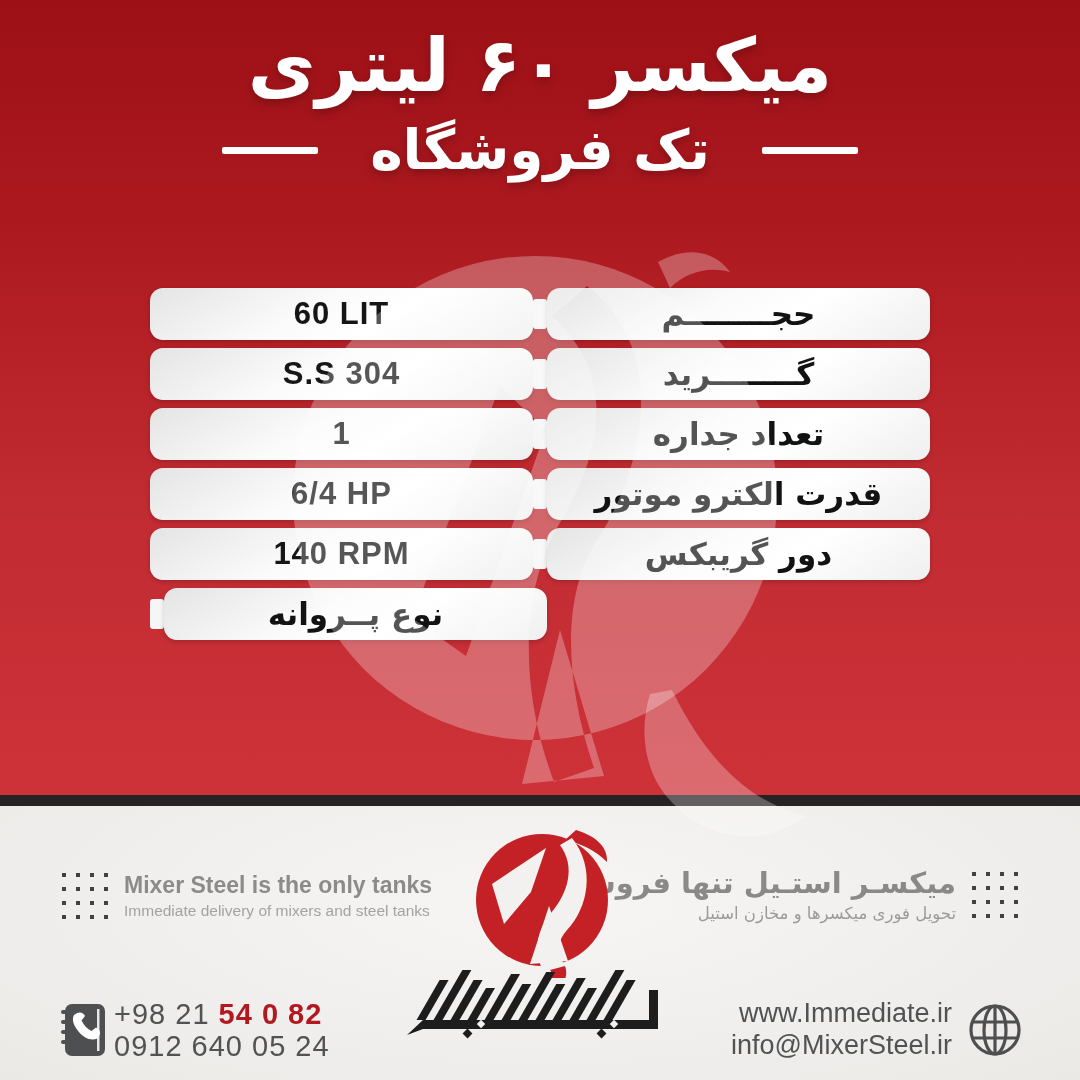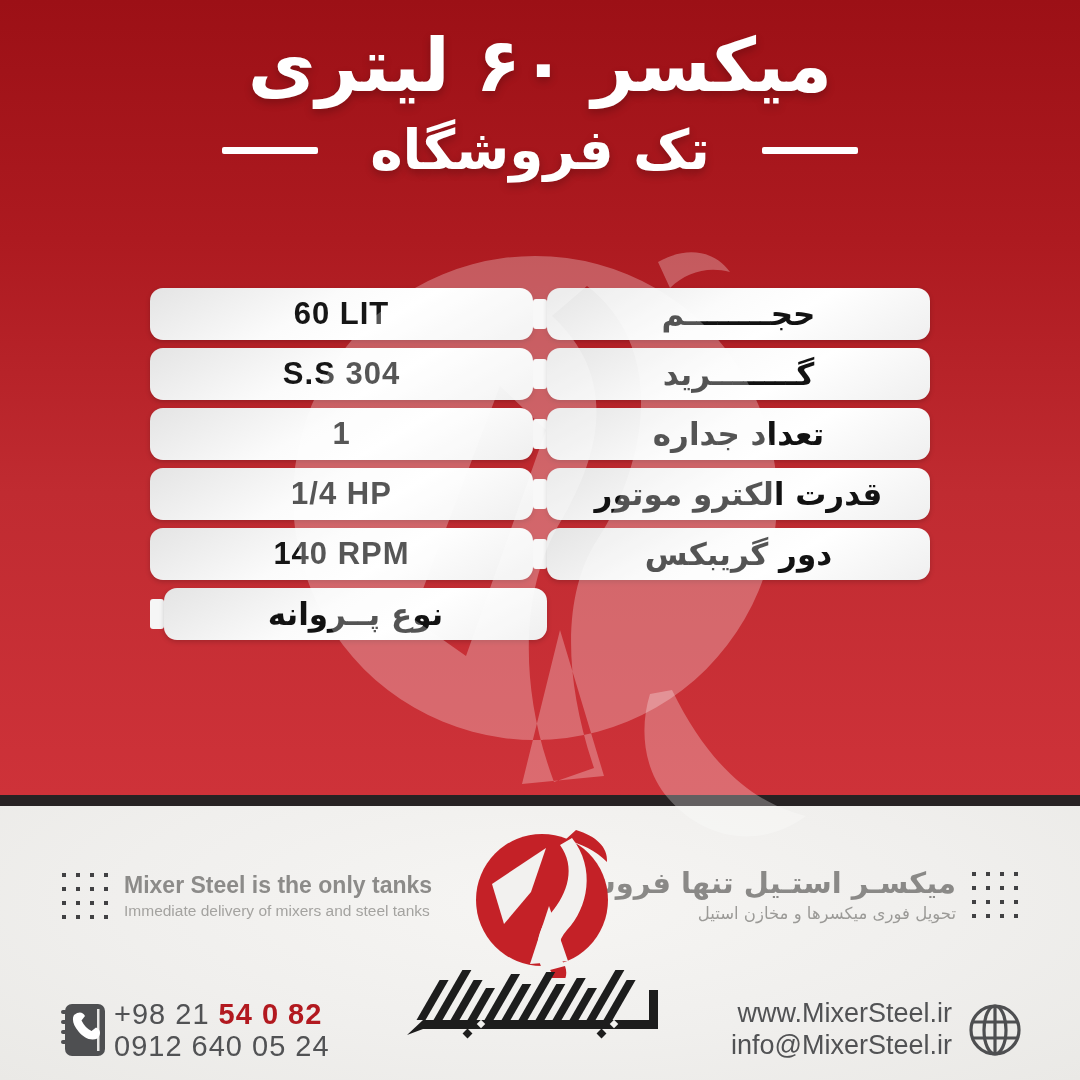--- a/index.html
+++ b/index.html
@@ -144,21 +144,21 @@
             <span>1</span>
           </div>
         <div class="connector"></div>
         <div class="pill label">
             <span>تعداد جداره</span>
           </div>
       </div>
 
       <div class="spec-row">
         <div class="pill value">
-            <span>1/4 HP</span>
+            <span>6/4 HP</span>
           </div>
         <div class="connector"></div>
         <div class="pill label">
             <span>قدرت الکترو موتور</span>
           </div>
       </div>
 
       <div class="spec-row">
         <div class="pill value">
             <span>140 RPM</span>
@@ -290,21 +290,21 @@
         <path fill="#ffffff" d="M16,14 c5,-4 9,-3 11,1 l-3.5,4.5 c2.5,5 6,8.5 10,10.5 l4.5,-3.5 c4.5,2 5.5,6 1.5,11 c-7,3 -14,-1 -19,-7 C15.5,24.5 13.5,18.5 16,14 Z"></path>
       </svg>
       <div class="phone-lines">
         <div class="phone-l1"><span>+98 21 </span><b>54 0 82</b></div>
         <div class="phone-l2">0912 640 05 24</div>
       </div>
     </div>
 
     <div class="web-block">
       <div class="web-lines">
-        <div class="web-l">www.MixerSteel.ir</div>
+        <div class="web-l">www.Immediate.ir</div>
         <div class="web-l">info@MixerSteel.ir</div>
       </div>
       <svg width="58" height="58" viewBox="0 0 58 58">
         <g stroke="#4e4f51" stroke-width="3.2" fill="none">
           <circle cx="29" cy="29" r="24"></circle>
           <ellipse cx="29" cy="29" rx="11" ry="24"></ellipse>
           <line x1="29" y1="5" x2="29" y2="53"></line>
           <line x1="6" y1="21" x2="52" y2="21"></line>
           <line x1="6" y1="37" x2="52" y2="37"></line>
         </g>

